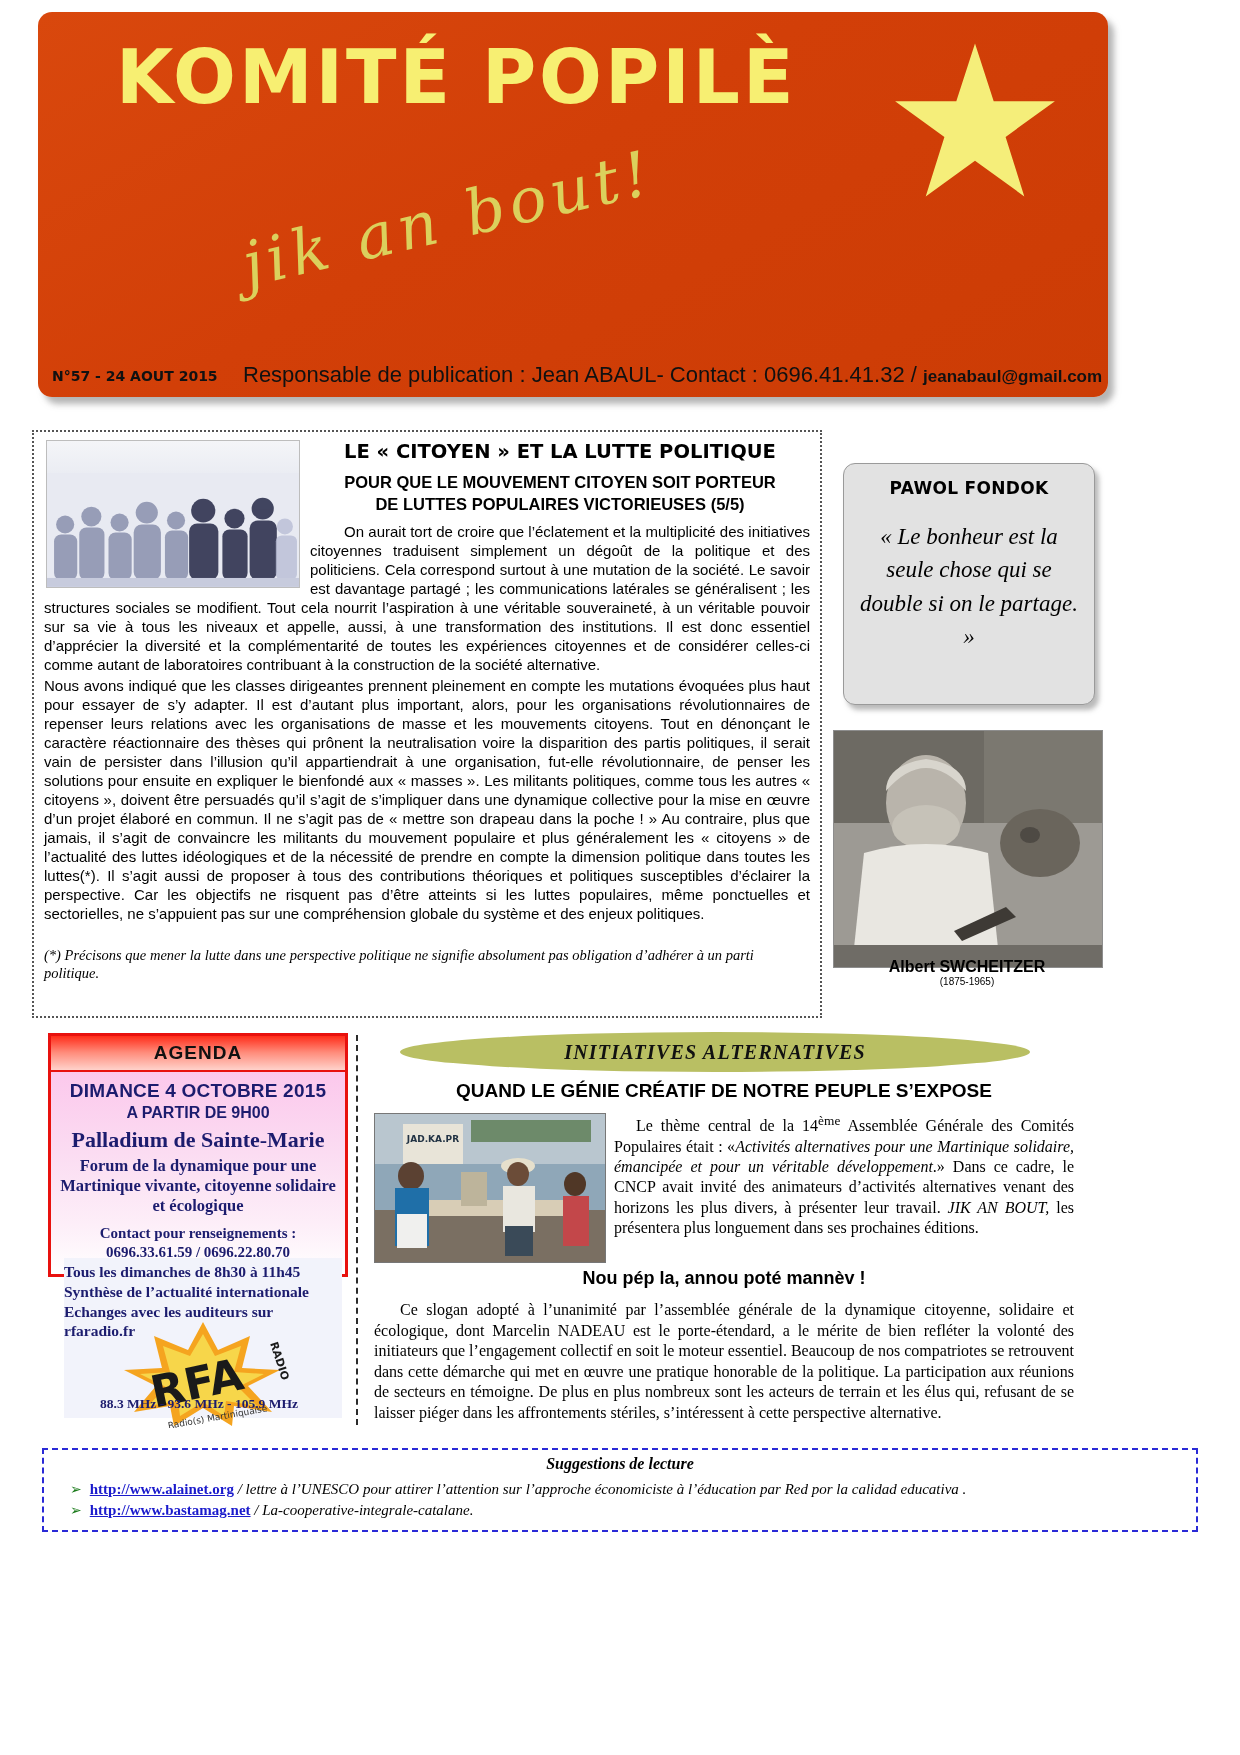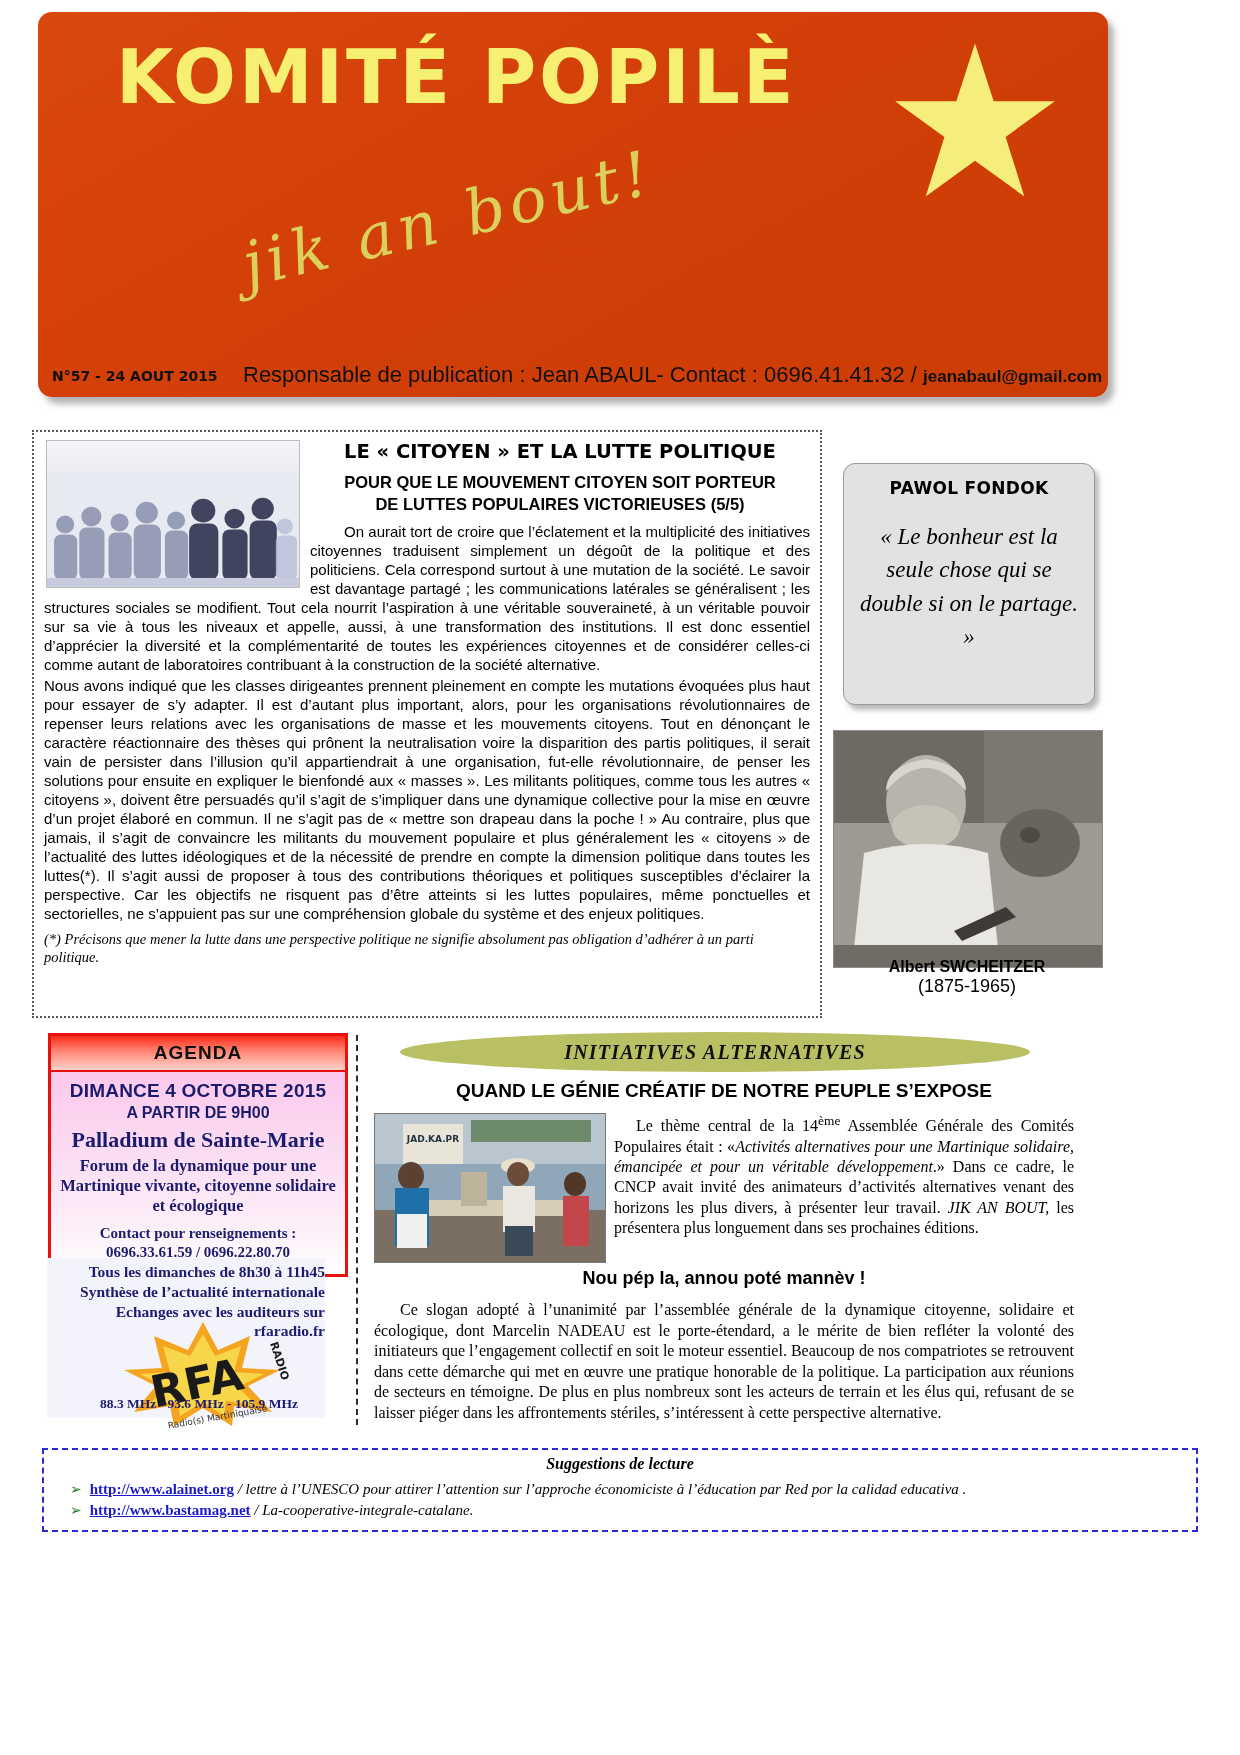--- a/index.html
+++ b/index.html
@@ -139,21 +139,21 @@
     margin: 0 0 2px 0;
     text-indent: 0;
   }
   .edito-p.first { text-indent: 34px; }
   .edito-note {
     clear: both;
     font-family: "Liberation Serif", serif;
     font-style: italic;
     font-size: 14.5px;
     line-height: 1.3;
-    margin-top: 6px;
+    margin-top: 22px;
   }
 
   
   .pawol {
     position: absolute;
     left: 843px;
     top: 463px;
     width: 252px;
     height: 242px;
     background: #e2e2e2;
@@ -196,21 +196,21 @@
     width: 268px;
     text-align: center;
     font-family: "Liberation Sans", sans-serif;
   }
   .schweitzer-caption .name {
     font-weight: bold;
     font-size: 16px;
     display: block;
   }
   .schweitzer-caption .years {
-    font-size: 18px;
+    font-size: 10px;
     display: block;
   }
 
   
   .agenda {
     position: absolute;
     left: 48px;
     top: 1033px;
     width: 300px;
     border: 3px solid #e8110e;
@@ -262,26 +262,26 @@
     font-family: "Liberation Serif", serif;
     font-weight: bold;
     font-size: 15px;
     line-height: 1.25;
     margin-top: 8px;
   }
 
   
   .rfa {
     position: absolute;
-    left: 47px;
+    left: 64px;
     top: 1258px;
     width: 278px;
     height: 160px;
     background: #f2f3fb;
-    text-align: right;
+    text-align: left;
     color: #1c1c6e;
     font-family: "Liberation Serif", serif;
     font-weight: bold;
     font-size: 15.5px;
     line-height: 1.28;
     padding-top: 4px;
     box-sizing: border-box;
   }
   .rfa-logo {
     position: absolute;

